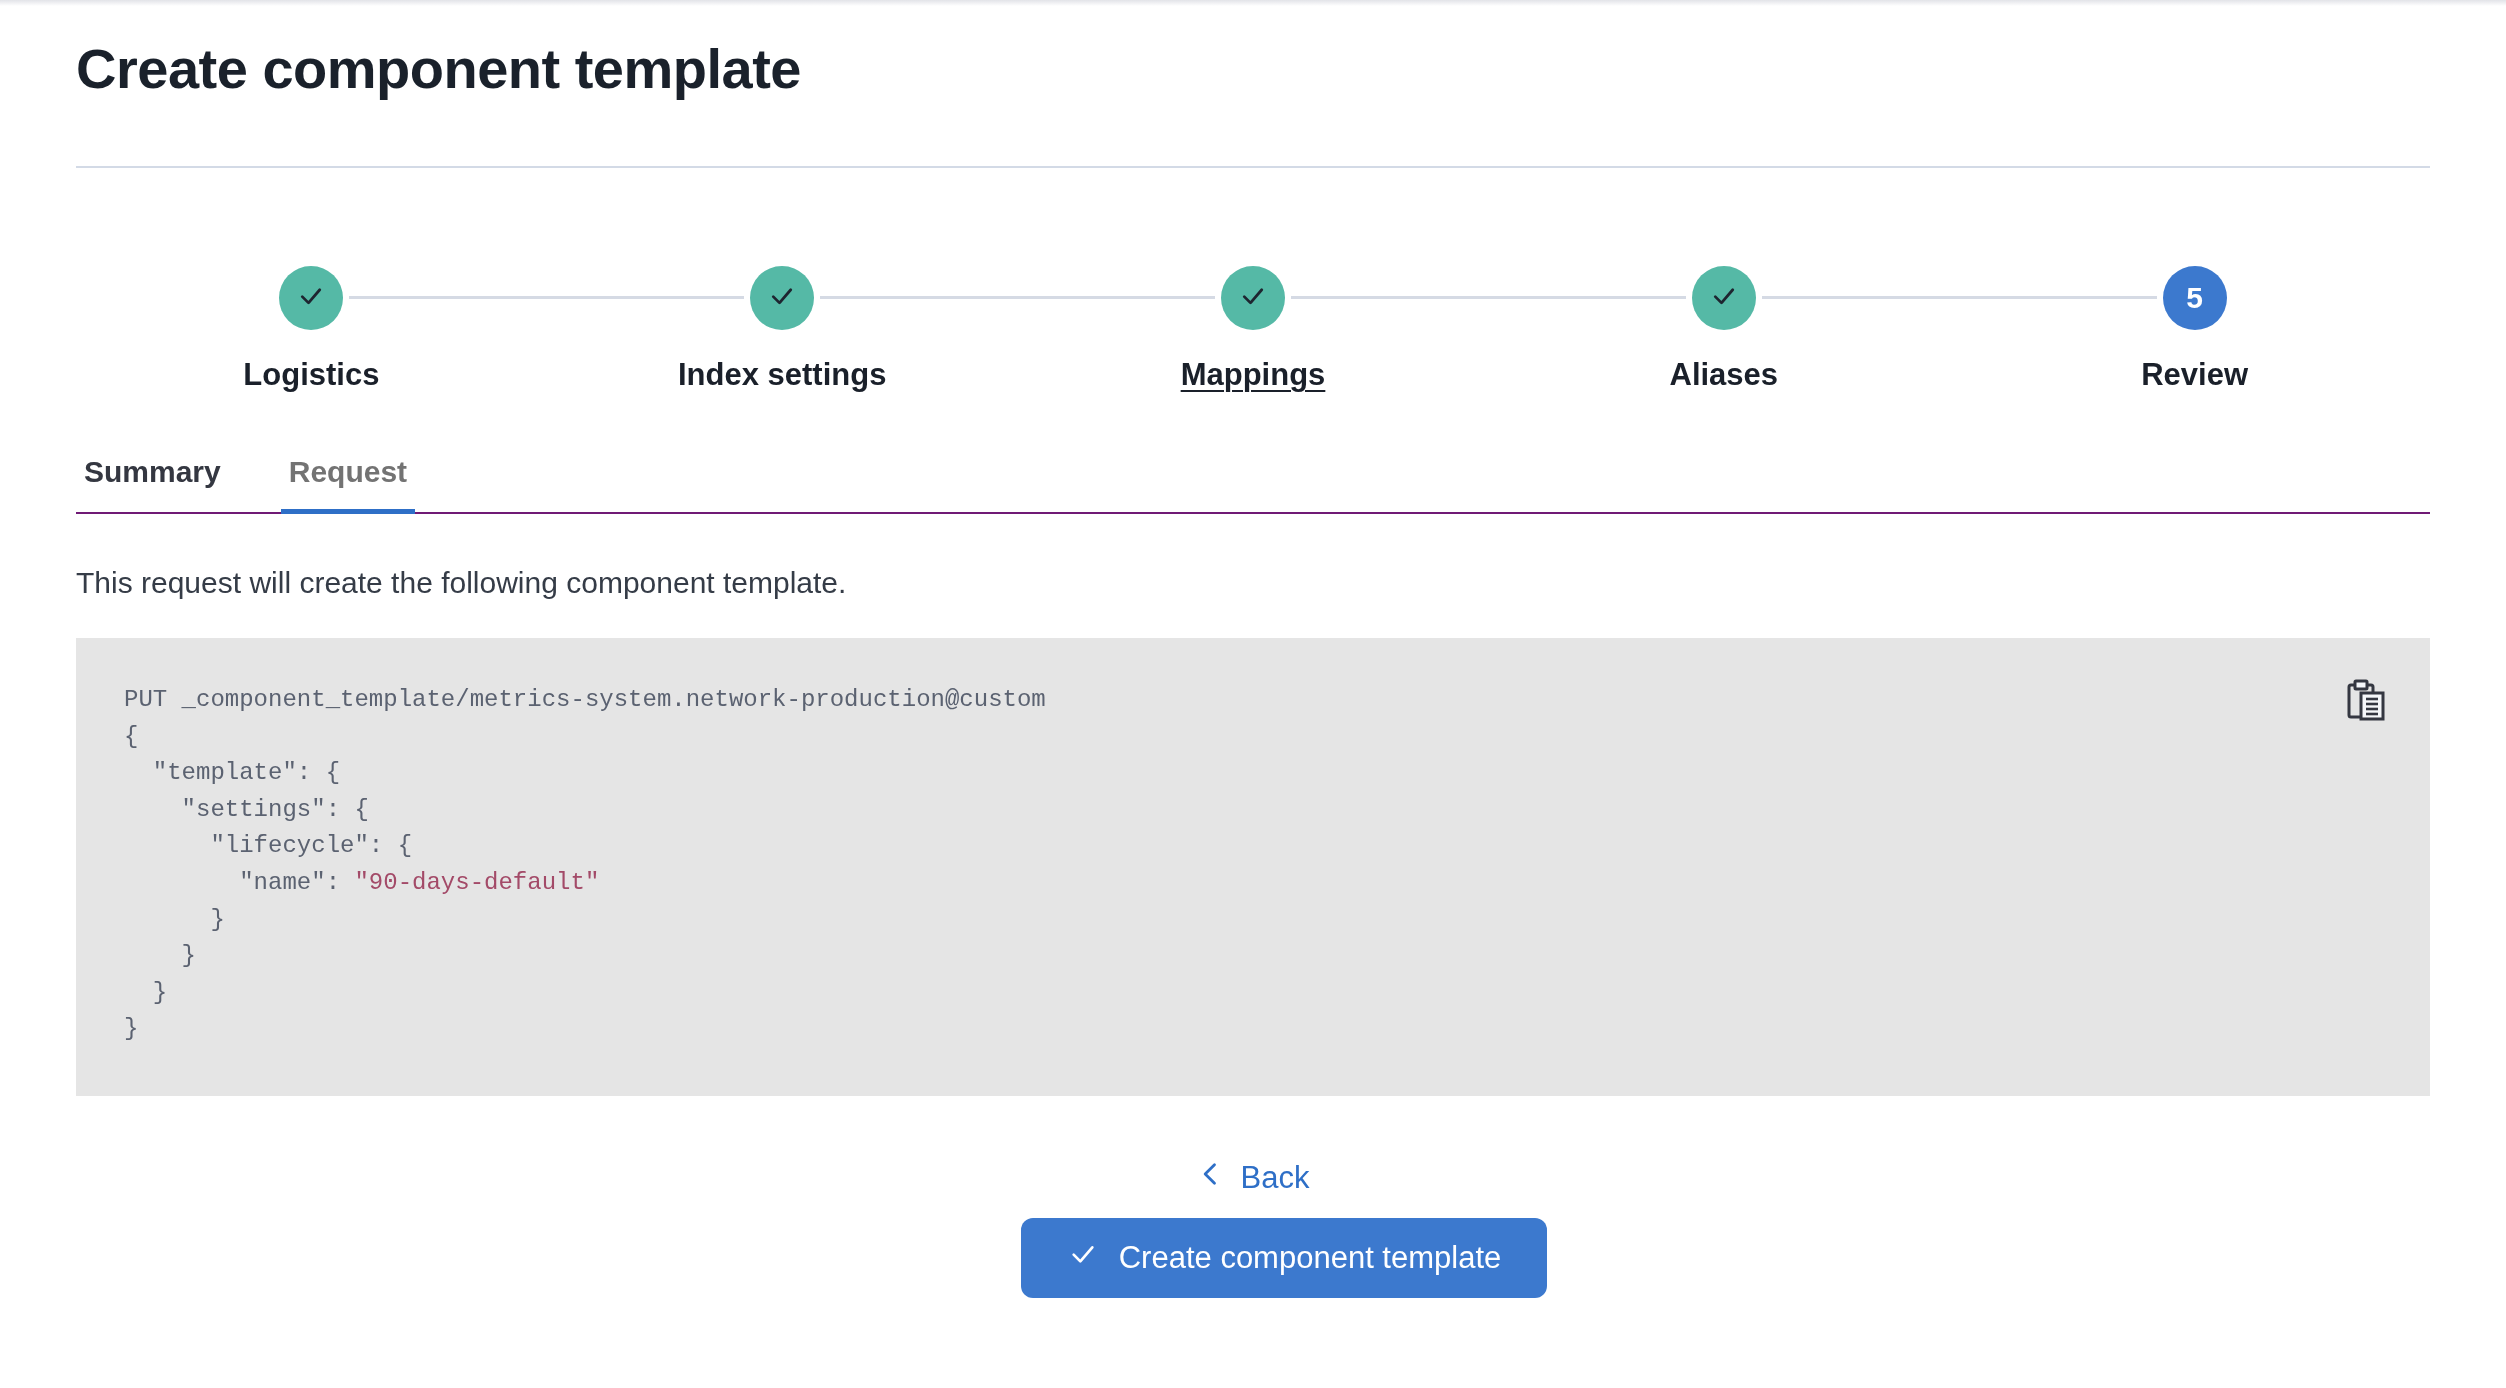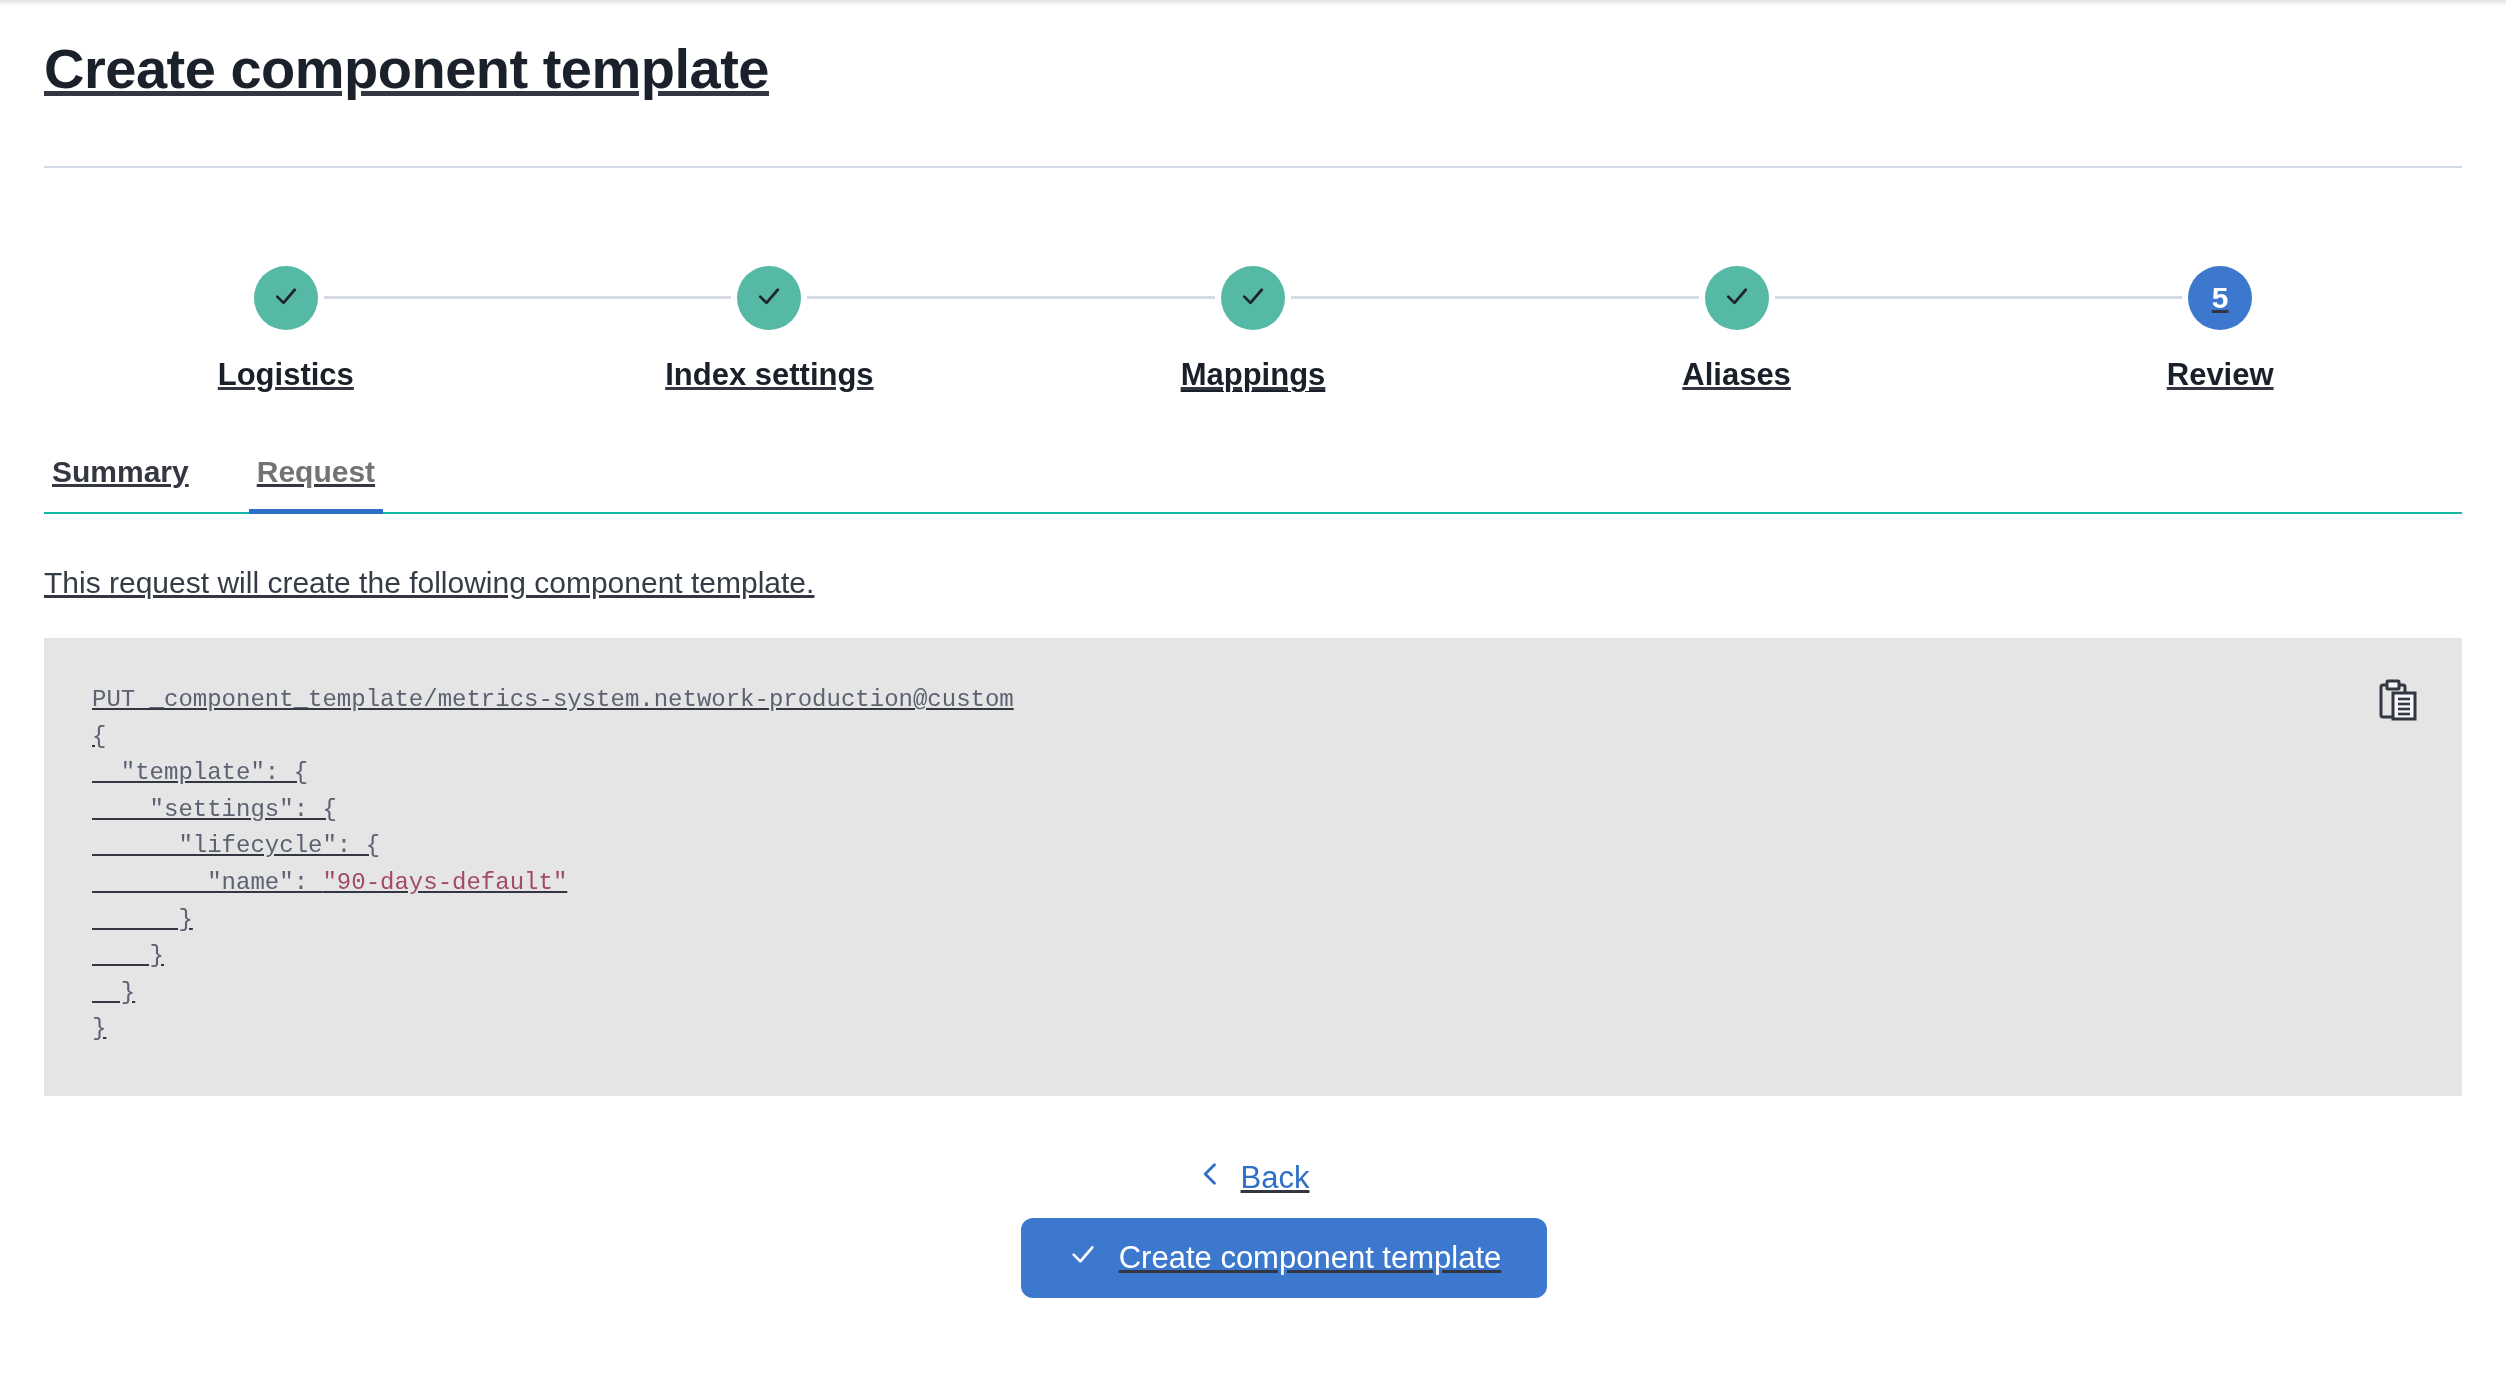--- a/index.html
+++ b/index.html
@@ -9,21 +9,21 @@
     background: #ffffff;
     font-family: "Liberation Sans", "DejaVu Sans", sans-serif;
     color: #343741;
     overflow: hidden;
     position: relative;
   }
   body::before {
     content: ""; position: absolute; top: 0; left: 0; right: 0; height: 6px;
     background: linear-gradient(#e2e3e8, rgba(255,255,255,0)); pointer-events: none;
   }
-  .page { padding: 0 44px; text-decoration: underline; }
+  .page { padding: 0 76px; }
 
   
   .page-title {
     margin: 34px 0 0 0;
     font-size: 56px; line-height: 70px; font-weight: 700;
     letter-spacing: -0.5px; color: #1a212b;
   }
   .title-divider {
     border: none; border-top: 2px solid #d3dae6;
     margin: 62px 0 0 0;
@@ -55,21 +55,21 @@
   .review-heading {
     margin: 92px 0 0 0;
     font-size: 46px; line-height: 56px; font-weight: 700;
     letter-spacing: -0.3px; color: #1a212b;
   }
 
   
   .tabs {
     display: flex; gap: 52px;
     margin-top: 58px;
-    border-bottom: 2px solid #14b8a6;
+    border-bottom: 2px solid #701a75;
   }
   .tab {
     position: relative;
     padding: 0 8px 20px 8px;
     font-size: 30px; line-height: 40px; font-weight: 700;
     color: #343741; cursor: pointer; background: none; border: none;
     font-family: inherit;
   }
   .tab.selected { color: #737373; }
   .tab.selected::after {

